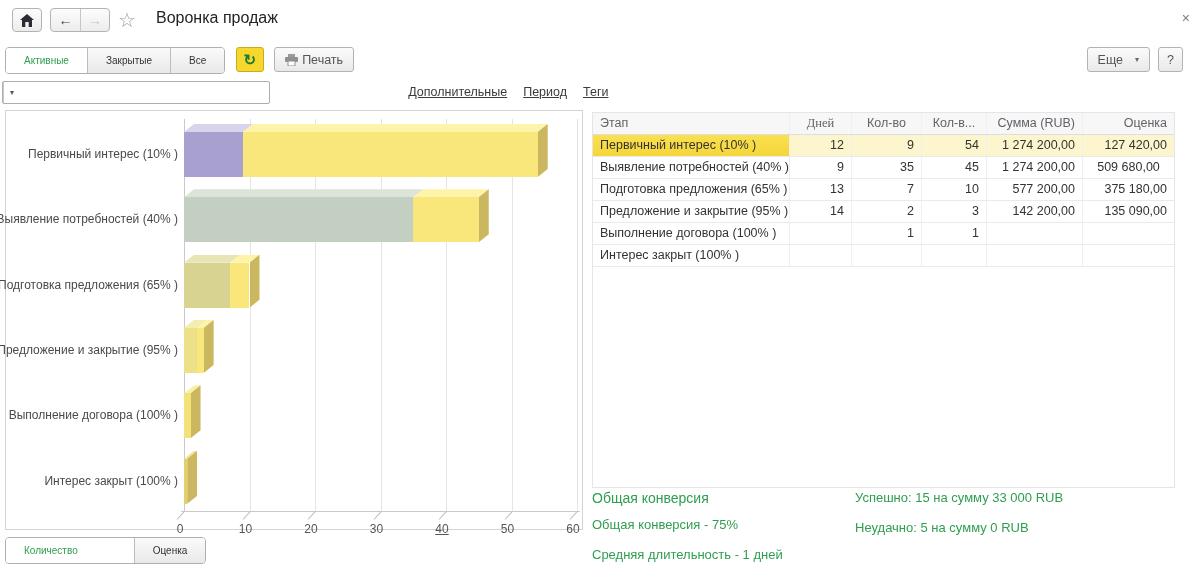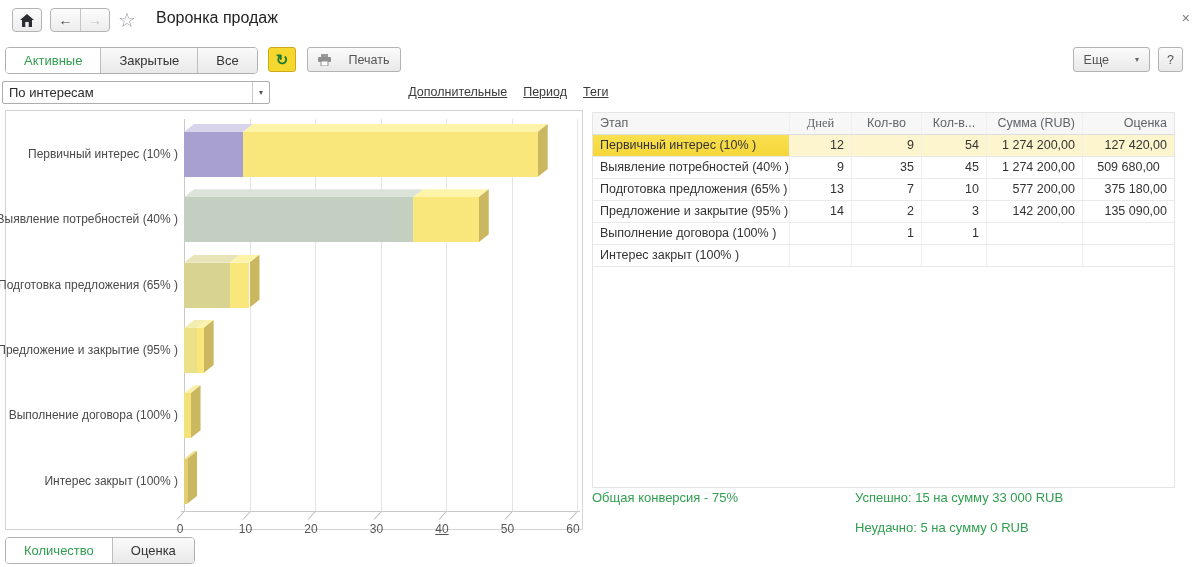--- a/index.html
+++ b/index.html
@@ -22,24 +22,24 @@
   .nav-fwd { color:#c3c3c3; font-weight:bold; }
   .star { position:absolute; left:118px; top:8px; font-size:20px; color:#9ba1a8; cursor:pointer; line-height:24px;}
   .page-title { position:absolute; left:156px; top:9px; font-size:16px; color:#232323; }
   .win-close { position:absolute; right:10px; top:10px; font-size:14px; color:#7d7d7d; cursor:pointer; }
 
   
   .toolbar { position:absolute; left:5px; top:47px; width:1190px; height:27px; }
   .seg { display:inline-flex; border:1px solid #b0b0b0; border-radius:4px; overflow:hidden;
          vertical-align:top; background:#fff; }
   .seg button { border:none; background:linear-gradient(#fafafa,#e9e9e9); font-family:inherit;
-                font-size:13px; color:#333; height:25px; padding:0 18px; cursor:pointer; }
+                font-size:10px; color:#333; height:25px; padding:0 18px; cursor:pointer; }
   .seg button + button { border-left:1px solid #bdbdbd; }
   .seg button.active { background:#fff; color:#2f9e4f; }
-  .btn { display:inline-flex; align-items:center; gap:18px; height:25px; padding:0 10px;
+  .btn { display:inline-flex; align-items:center; gap:4px; height:25px; padding:0 10px;
          background:linear-gradient(#fbfbfb,#e9e9e9); border:1px solid #b3b3b3; border-radius:3px;
          font-size:12.5px; color:#555; cursor:pointer; vertical-align:top; }
   .refresh-btn { display:inline-flex; align-items:center; justify-content:center; width:28px; height:25px;
          background:#f6d72e; border:1px solid #cfa91c; border-radius:3px; cursor:pointer;
          vertical-align:top; margin-left:6px; margin-right:6px; }
   .refresh-btn span { color:#1d7a34; font-weight:bold; font-size:15px; line-height:1; }
   .tb-right { position:absolute; right:12px; top:0; display:flex; gap:8px; }
   .caret { font-size:8px; color:#666; margin-left:8px; }
 
   
@@ -61,21 +61,21 @@
   .gridline.axis0 { background:#c9c9c9; }
   .axis-line { position:absolute; left:-3px; top:392px; width:399px; height:1px; background:#c9c9c9; }
   .axis-tick { position:absolute; width:1px; height:11px; background:#bdbdbd;
                transform:rotate(42deg); transform-origin:top left; }
   .axis-tick-label { position:absolute; width:40px; text-align:center; font-size:12px; color:#555; }
   .cat-label { position:absolute; height:16px; line-height:16px; font-size:12px; color:#4a4a4a;
                text-align:right; white-space:nowrap; }
   .bseg { position:absolute; }
 
   
-  .view-tabs { position:absolute; left:5px; top:537px; }
+  .view-tabs { position:absolute; left:5px; top:537px;gap:38px; }
 
   
   .grid-table { position:absolute; left:592px; top:112px; width:583px; height:376px;
                 border:1px solid #e5e5e5; background:#fff; font-size:12.5px; }
   .g-row { display:flex; height:22px; line-height:21px; border-bottom:1px solid #eaeaea; cursor:pointer; }
   .g-row.header { background:#f7f7f7; color:#5f6368; border-bottom:1px solid #dedede; cursor:default; }
   .g-cell { padding:0 7px; border-right:1px solid #f0f0f0; overflow:hidden; white-space:nowrap; }
   .g-cell:last-child { border-right:none; }
   .g-row.sel { background:#fcf5cd; }
   .g-row.sel .g-cell.sel-cell { background:linear-gradient(#fae04f,#f5d63a); }
@@ -128,21 +128,20 @@
       <span class="caret">▾</span>
     </div>
     <div class="btn" style="padding:0 8px;">
       <span>?</span>
     </div>
   </div>
 </div>
 
 <div class="filterbar">
   <div class="combo">
-    <div class="combo-text">По интересам</div>
     <div class="combo-arrow">▾</div>
   </div>
   <span class="flink">Основные отборы</span>
   <span class="flink">Дополнительные</span>
   <span class="flink">Период</span>
   <span class="flink">Теги</span>
 </div>
 
 <div class="chart-panel">
   <div class="plot">
@@ -262,19 +261,21 @@
       <div class="g-cell" style="width: 62px; text-align: right;"></div>
       <div class="g-cell" style="width: 70px; text-align: right;"></div>
       <div class="g-cell" style="width: 65px; text-align: right;"></div>
       <div class="g-cell" style="width: 96px; text-align: right;"></div>
       <div class="g-cell" style="width: 91px; text-align: right;"></div>
     </div>
   </div>
 
 <div class="stats">
   <div class="stat-col">
+    <div class="stat-title">Общая конверсия</div>
     <div class="stat-line">Общая конверсия - 75%</div>
+    <div class="stat-line">Средняя длительность - 1 дней</div>
   </div>
   <div class="stat-col c2">
     <div class="stat-line">Успешно: 15 на сумму 33 000 RUB</div>
     <div class="stat-line">Неудачно: 5 на сумму 0 RUB</div>
   </div>
 </div>
 
 </body></html>

